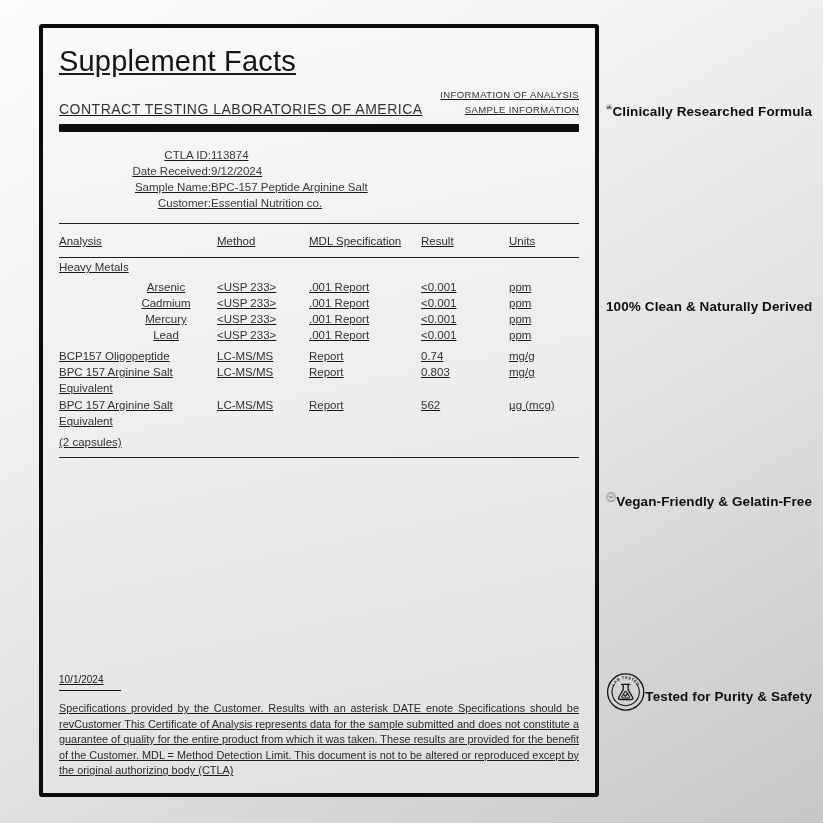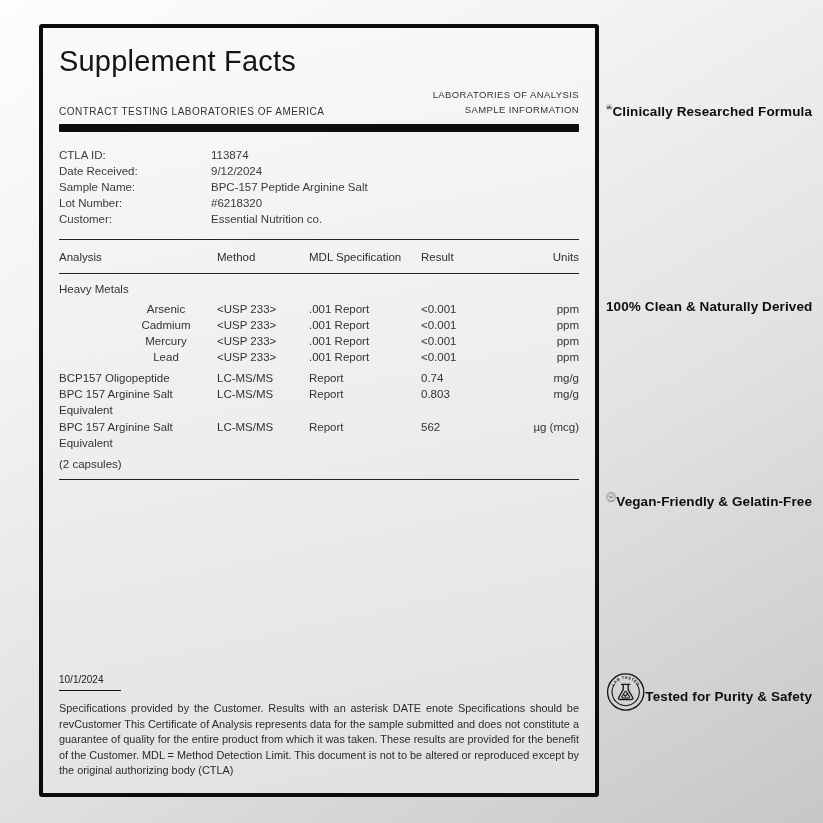--- a/index.html
+++ b/index.html
@@ -6,39 +6,39 @@
   body{
     width:823px;height:823px;position:relative;overflow:hidden;
     background:linear-gradient(150deg,#fdfdfd 0%,#f3f3f3 28%,#e2e2e2 60%,#c7c7c7 100%);
     font-family:"Liberation Sans",sans-serif;color:#1a1a1a;
   }
   
   .card{
     position:absolute;left:39px;top:24px;width:560px;height:773px;box-sizing:border-box;
     border:4px solid #0c0c0c;border-radius:3px;
     background:linear-gradient(168deg,#fafafa 0%,#efefef 45%,#e0e0e0 100%);
-    padding:16px 16px 14px 16px;display:flex;flex-direction:column;
+    padding:16px 16px 14px 16px;display:flex;flex-direction:column;text-decoration:underline;
   }
   .title{font-size:29px;font-weight:400;color:#141414;letter-spacing:.2px;line-height:34px;}
   .header-row{display:flex;justify-content:space-between;align-items:flex-end;margin-top:10px;}
-  .lab-name{font-size:10px;letter-spacing:.5px;color:#333;}
+  .lab-name{font-size:14px;letter-spacing:.5px;color:#333;}
   .doc-type{text-align:right;font-size:9.5px;letter-spacing:.4px;color:#333;line-height:14.5px;}
   .thick-bar{height:8px;background:#0d0d0d;margin-top:7px;border-radius:1px;}
   .info{margin-top:15px;font-size:11.5px;color:#3a3a3a;}
-  .info-row{display:flex;line-height:16px;}
+  .info-row{display:flex;line-height:16px;text-align:right;}
   .info-label{width:152px;flex:none;}
   .thin-rule{border:none;border-top:1.6px solid #222;margin:12px 0 0 0;}
   .short-rule{width:62px;border:none;border-top:1.7px solid #111;margin:5px 0 10px 0;}
   
   .atable{font-size:11.5px;color:#333;}
   .trow{display:grid;grid-template-columns:1fr 92px 112px 88px 70px;align-items:baseline;line-height:16.3px;}
   .trow .c2,.trow .c3,.trow .c4{text-align:left;}
-  .trow .c5{text-align:right;}
+  .trow .c5{}
   .thead{padding:9px 0 8px 0;color:#2e2e2e;}
-  .section-row{margin:7px 0 3px 0;}
+  .section-row{margin:1px 0 3px 0;}
   .indent .c1{padding-left:56px;text-align:center;}
   .group-gap{margin-top:4px;}
   .footnote{margin-top:7px;font-size:11.5px;color:#333;}
   .spacer{flex:1;}
   .sign-date{font-size:10px;color:#222;}
   .disclaimer{font-size:10.9px;line-height:15.6px;color:#2b2b2b;text-align:justify;}
   
   .badge{position:absolute;left:606px;width:206px;display:flex;align-items:center;}
   .badge svg{width:142px;height:142px;display:block;}
   .badge-label{margin-top:8px;font-size:13.5px;font-weight:700;color:#0e0e0e;white-space:nowrap;letter-spacing:.1px;}
@@ -47,43 +47,39 @@
 </style>
 </head>
 <body>
 
 <div class="card">
   <div class="title">Supplement Facts</div>
 
   <div class="header-row">
     <div class="lab-name">CONTRACT TESTING LABORATORIES OF AMERICA</div>
     <div class="doc-type">
-      <div>LABORATORIES OF ANALYSIS</div>
+      <div>INFORMATION OF ANALYSIS</div>
       <div>SAMPLE INFORMATION</div>
     </div>
   </div>
 
   <div class="thick-bar"></div>
 
   <div class="info">
     <div class="info-row">
       <div class="info-label">CTLA ID:</div>
       <div class="info-value">113874</div>
     </div>
     <div class="info-row">
       <div class="info-label">Date Received:</div>
       <div class="info-value">9/12/2024</div>
     </div>
     <div class="info-row">
       <div class="info-label">Sample Name:</div>
       <div class="info-value">BPC-157 Peptide Arginine Salt</div>
-    </div>
-    <div class="info-row">
-      <div class="info-label">Lot Number:</div>
-      <div class="info-value">#6218320</div>
     </div>
     <div class="info-row">
       <div class="info-label">Customer:</div>
       <div class="info-value">Essential Nutrition co.</div>
     </div>
   </div>
 
   <hr class="thin-rule">
 
   <div class="atable">

